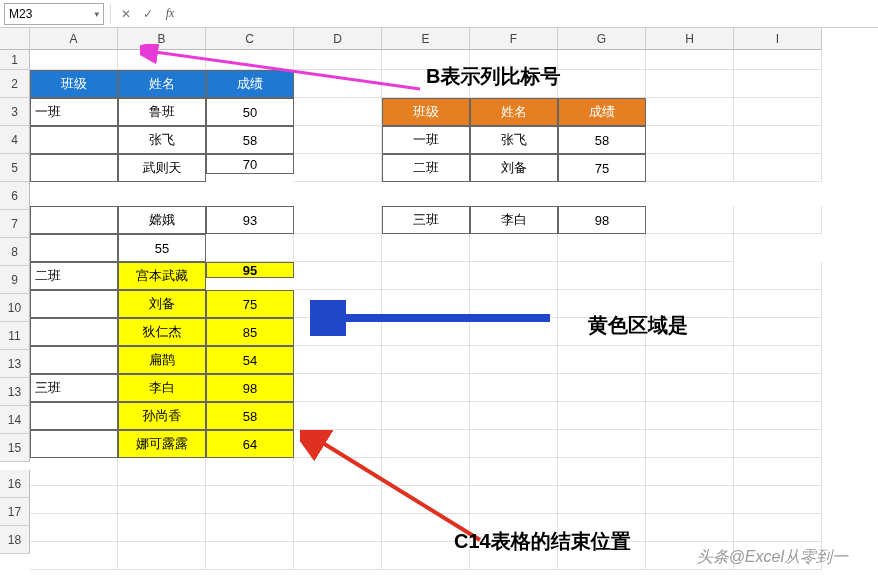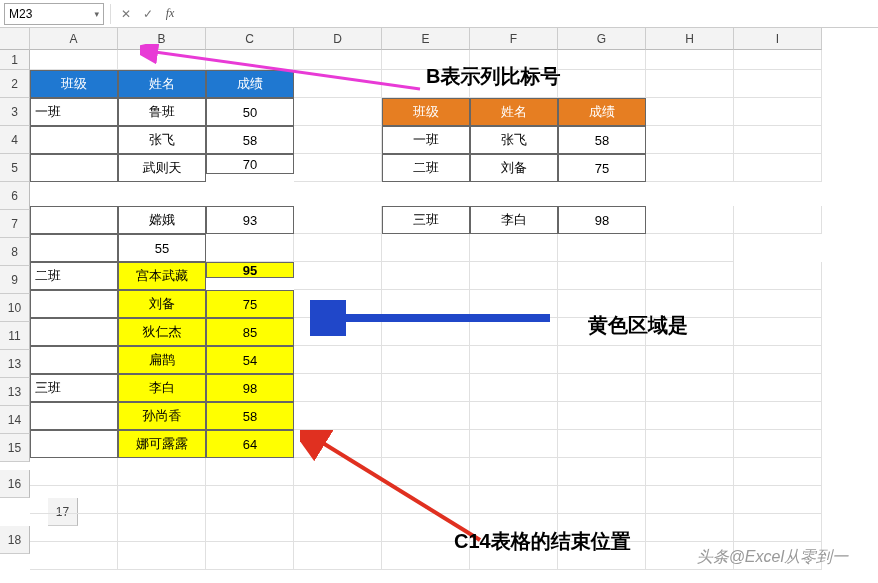--- a/index.html
+++ b/index.html
@@ -87,21 +87,21 @@
       <div class="row-header" style="height: 28px;">7</div>
       <div class="row-header" style="height: 28px;">8</div>
       <div class="row-header" style="height: 28px;">9</div>
       <div class="row-header" style="height: 28px;">10</div>
       <div class="row-header" style="height: 28px;">11</div>
       <div class="row-header" style="height: 28px;">13</div>
       <div class="row-header" style="height: 28px;">13</div>
       <div class="row-header" style="height: 28px;">14</div>
       <div class="row-header" style="height: 28px;">15</div>
       <div class="row-header" style="height: 28px; margin-top: 8px;">16</div>
-      <div class="row-header" style="height: 28px; margin-left: 48px;">17</div>
+      <div class="row-header" style="height: 28px;">17</div>
       <div class="row-header" style="height: 28px;">18</div>
     </div>
   <div class="sheet" id="sheet">
       <div class="sheet-row" style="height: 20px;">
         <div class="cell cA" style="height: 20px;"></div>
         <div class="cell cB" style="height: 20px;"></div>
         <div class="cell cC" style="height: 20px;"></div>
         <div class="cell cD" style="height: 20px;"></div>
         <div class="cell cE" style="height: 20px;"></div>
         <div class="cell cF" style="height: 20px;"></div>

